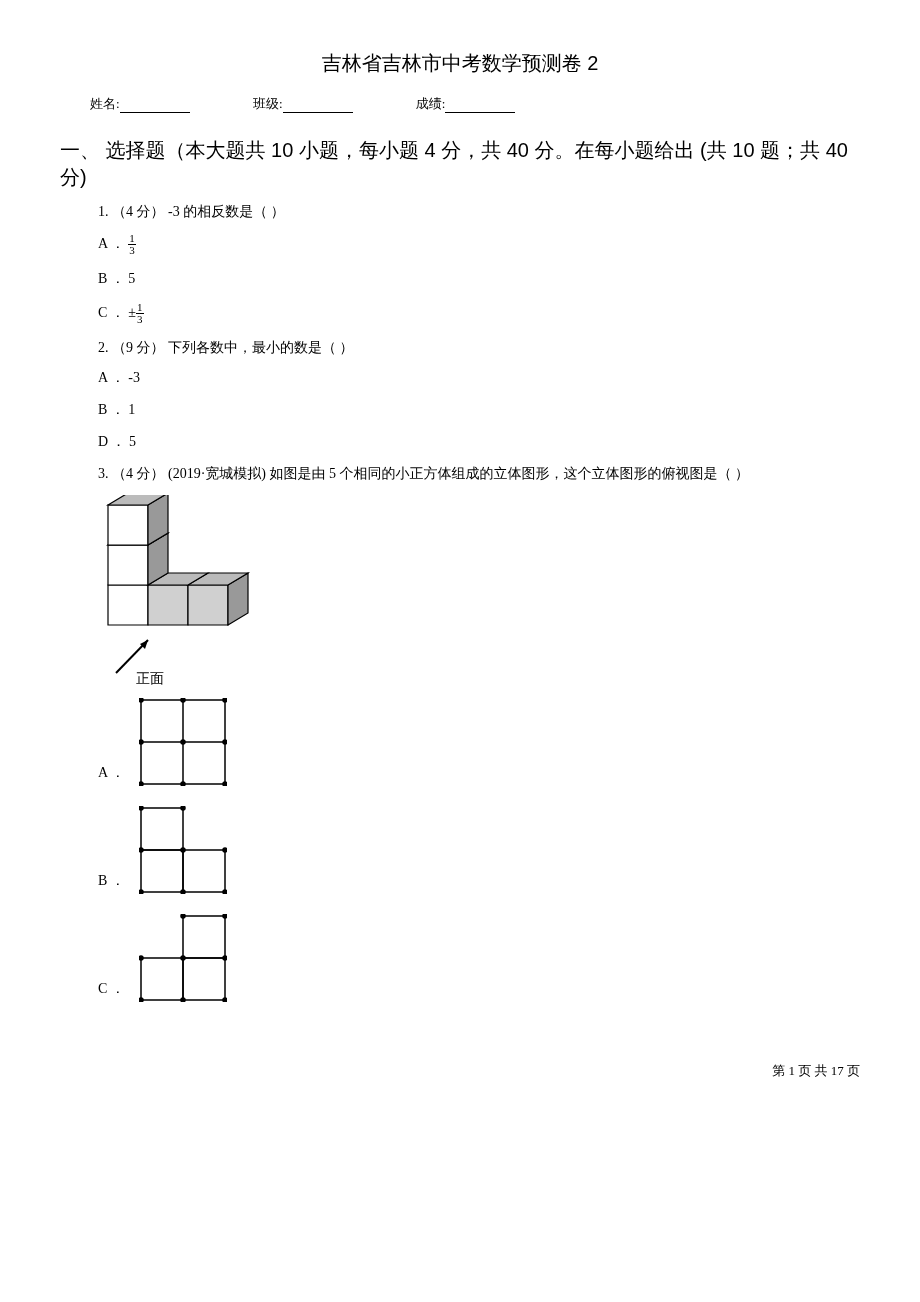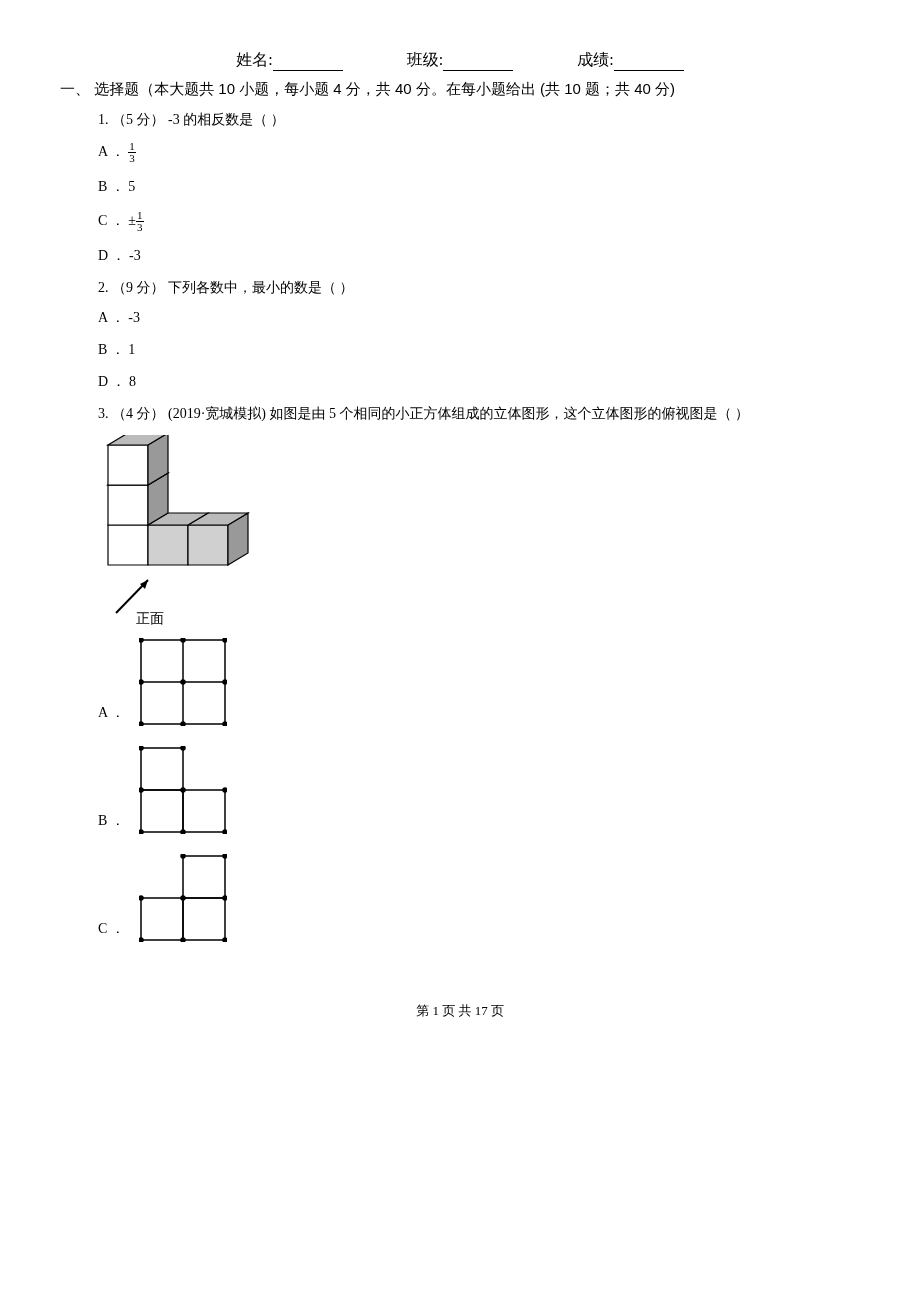--- a/index.html
+++ b/index.html
@@ -14,36 +14,35 @@
     .page {
       padding: 50px 60px 30px 60px;
     }
     .title {
       text-align: center;
       font-size: 20px;
       font-family: "SimHei", "黑体", sans-serif;
       margin-bottom: 18px;
     }
     .info-line {
-      text-align: center;
-      font-size: 16px;
-      margin-bottom: 9px;
+      font-size: 13px;
+      margin-bottom: 24px;
     }
     .info-line .blank {
       display: inline-block;
       border-bottom: 1px solid #000;
       width: 70px;
       height: 16px;
       vertical-align: bottom;
     }
     .info-line .item {
       margin: 0 30px;
     }
     .section-header {
-      font-size: 15px;
+      font-size: 20px;
       font-family: "SimHei", "黑体", sans-serif;
       margin-bottom: 12px;
     }
     .question {
       margin-left: 38px;
       margin-bottom: 6px;
       font-size: 14px;
     }
     .q-stem {
       margin-bottom: 12px;
@@ -81,70 +80,70 @@
     .opt-row {
       display: flex;
       align-items: flex-end;
       margin-bottom: 20px;
     }
     .opt-label {
       margin-right: 6px;
       margin-bottom: 4px;
     }
     .footer {
-      text-align: center;
+      text-align: right;
       font-size: 13px;
       margin-top: 60px;
     }
   </style>
 </head>
 <body>
 
 <div class="page">
 
+  <div class="title">吉林省吉林市中考数学预测卷 2</div>
 
   <div class="info-line">
     <span class="item">
       <span>姓名:</span><span class="blank"></span>
     </span>
     <span class="item">
       <span>班级:</span><span class="blank"></span>
     </span>
     <span class="item">
       <span>成绩:</span><span class="blank"></span>
     </span>
   </div>
 
   <div class="section-header">一、 选择题（本大题共 10 小题，每小题 4 分，共 40 分。在每小题给出 (共 10 题；共 40 分)</div>
 
   <div class="question">
-    <div class="q-stem">1. （5 分） -3 的相反数是（    ）</div>
+    <div class="q-stem">1. （4 分） -3 的相反数是（    ）</div>
     <div class="option">
       <span>A ．</span>
       <span class="frac">
         <span class="num">1</span>
         <span class="den">3</span>
       </span>
     </div>
     <div class="option">B ． 5</div>
     <div class="option">
       <span>C ．</span>
       <span>±</span><span class="frac">
         <span class="num">1</span>
         <span class="den">3</span>
       </span>
     </div>
-    <div class="option">D ． -3</div>
   </div>
 
   <div class="question">
     <div class="q-stem">2. （9 分） 下列各数中，最小的数是（    ）</div>
     <div class="option">A ． -3</div>
     <div class="option">B ． 1</div>
-    <div class="option">D ． 8</div>
+    <div class="option">D ． 5</div>
   </div>
 
   <div class="question">
     <div class="q-stem">3. （4 分） (2019·宽城模拟) 如图是由 5 个相同的小正方体组成的立体图形，这个立体图形的俯视图是（    ）</div>
 
     <svg class="cube-svg" width="165" height="195" viewBox="0 0 165 195">
 
       <g stroke="#000" stroke-width="1.2">
 
         <polygon points="10,130 50,130 50,90 10,90" fill="#fff"></polygon>

